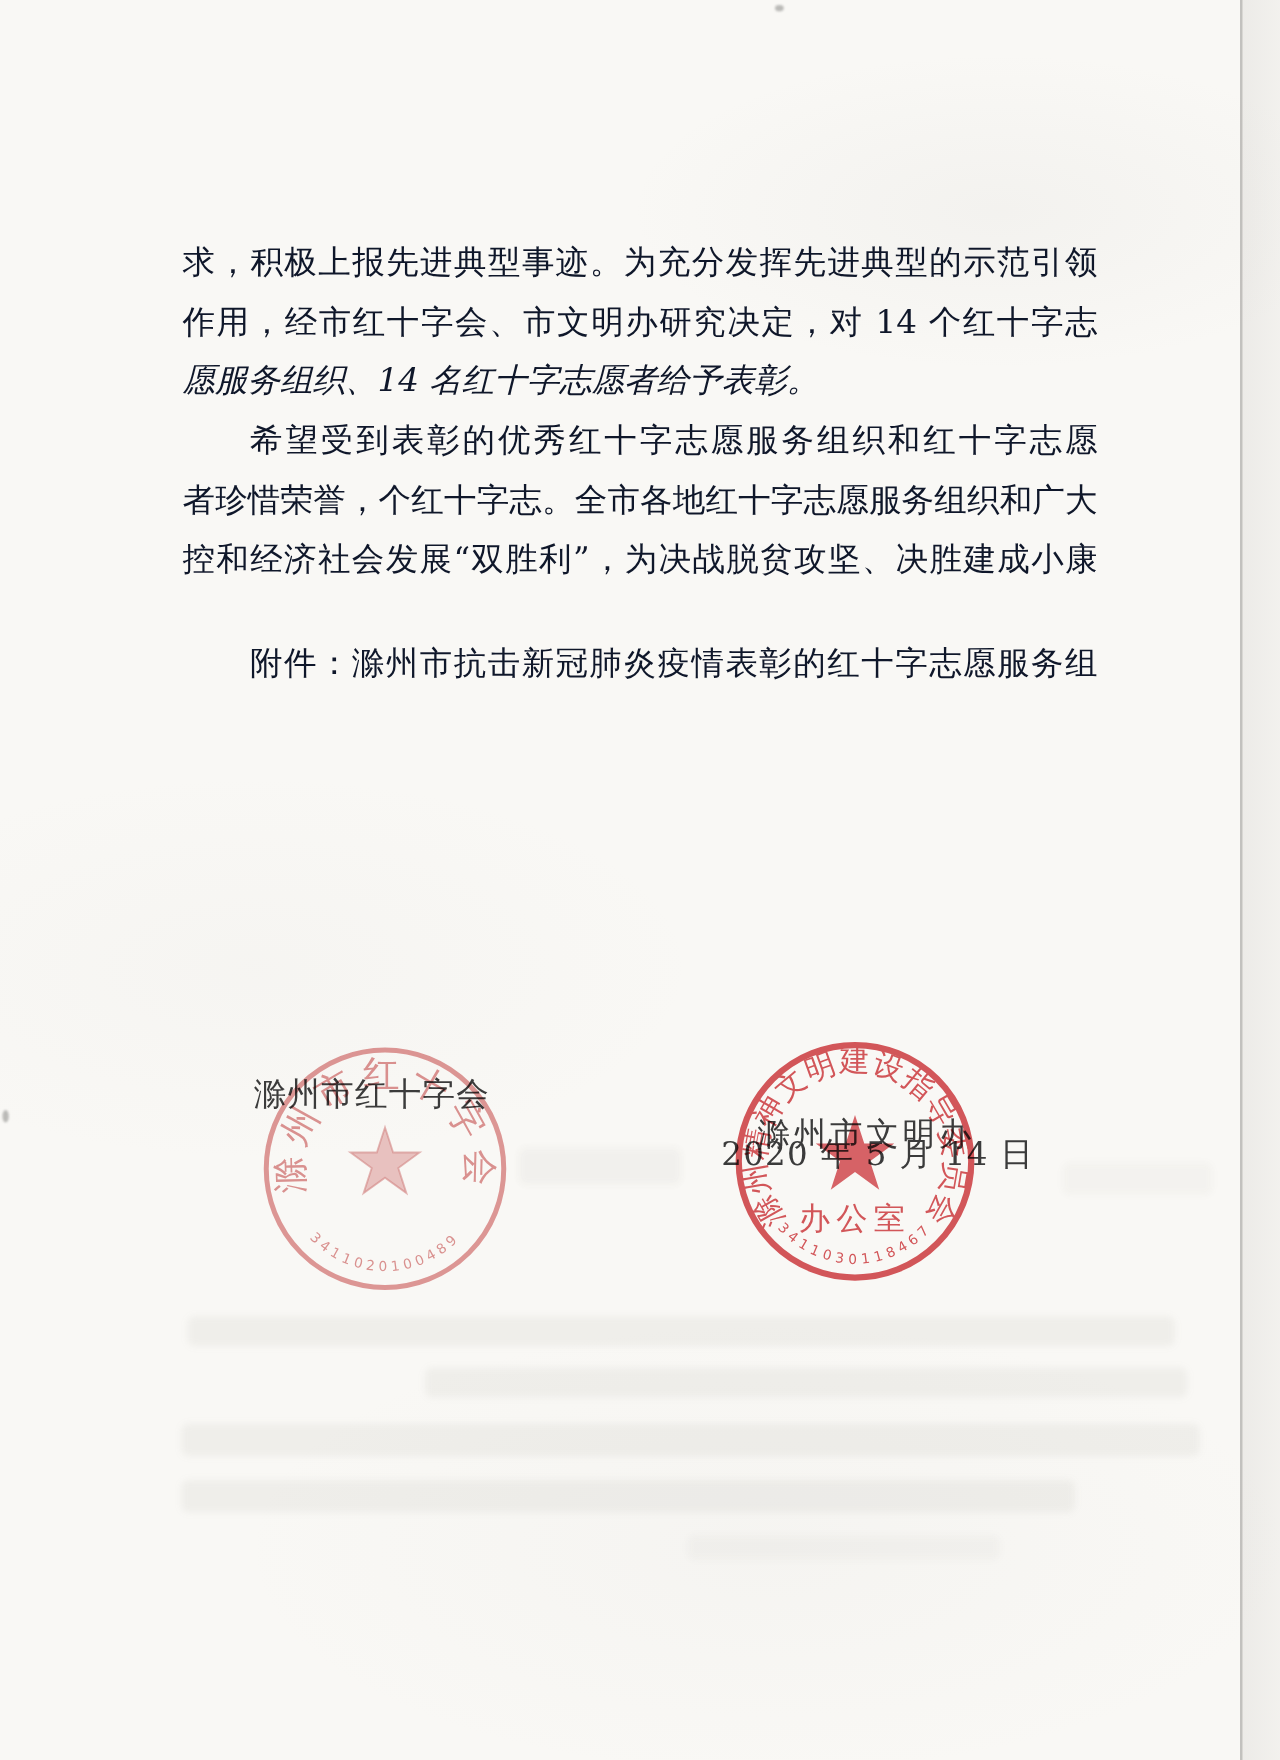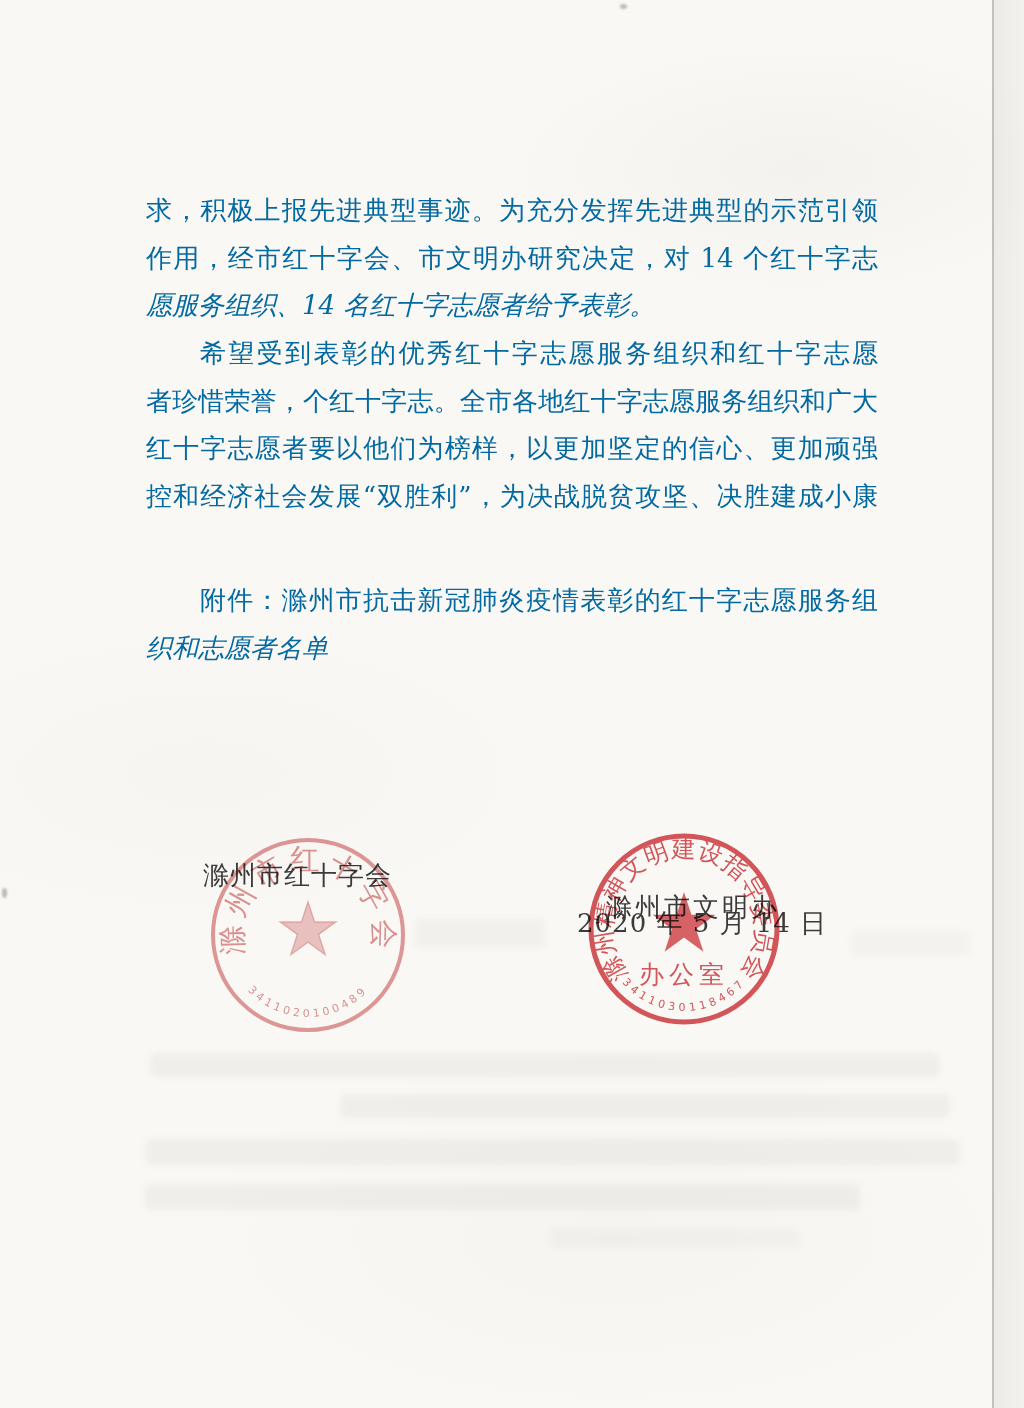--- a/index.html
+++ b/index.html
@@ -36,31 +36,31 @@
   
   .ghost {
     position: absolute;
     background: rgba(118,118,114,0.075);
     filter: blur(3px);
     border-radius: 6px;
   }
   
   .textblock {
     position: absolute; left: 146px; top: 187px; width: 732px;
-    color: #0369a1;
+    color: #0f172a;
     font-size: 26px;
   }
   .bodyline {
     height: 47.7px; line-height: 47.7px;
     text-align: justify; text-align-last: justify;
     overflow: hidden;
   }
   .bodyline.endline { text-align-last: left; font-style: italic; }
   .bodyline.firstline-indent { text-indent: 54px; }
-  .bodyline.gap-before { margin-top: 56px; }
+  .bodyline.gap-before { margin-top: 35px; }
   
   .sig {
     position: absolute; color: #3b3b3b; font-size: 26px; white-space: nowrap;
   }
   .sig-left-org  { left: 203px; top: 858px; letter-spacing: 1px; }
   .sig-right-org { left: 606px; top: 858px; letter-spacing: 3px; margin-top: 32px; }
   .sig-date      { left: 577px; top: 906px; letter-spacing: 1px; }
   
   .seal {
     position: absolute; width: 220px; height: 220px;
@@ -95,24 +95,22 @@
 <div class="scan-edge-line"></div>
 <div class="speck" style="left:620px; top:4px; width:7px; height:5px;"></div>
 <div class="speck" style="left:2px; top:888px; width:5px; height:10px;"></div>
 
 <div class="textblock">
   <div class="bodyline">求，积极上报先进典型事迹。为充分发挥先进典型的示范引领</div>
   <div class="bodyline">作用，经市红十字会、市文明办研究决定，对 14 个红十字志</div>
   <div class="bodyline endline">愿服务组织、14 名红十字志愿者给予表彰。</div>
   <div class="bodyline firstline-indent">希望受到表彰的优秀红十字志愿服务组织和红十字志愿</div>
   <div class="bodyline">者珍惜荣誉，个红十字志。全市各地红十字志愿服务组织和广大</div>
-  <div class="bodyline">红十字志愿者要以他们为榜样，以更加坚定的信心、更加顽强</div>
   <div class="bodyline">控和经济社会发展“双胜利”，为决战脱贫攻坚、决胜建成小康</div>
   <div class="bodyline firstline-indent gap-before">附件：滁州市抗击新冠肺炎疫情表彰的红十字志愿服务组</div>
-  <div class="bodyline endline">织和志愿者名单</div>
 </div>
 
 <div class="sig sig-left-org">滁州市红十字会</div>
 <div class="sig sig-right-org">滁州市文明办</div>
 <div class="sig sig-date">2020 年 5 月 14 日</div>
 
 <svg class="seal seal-left" viewBox="0 0 220 220">
   <circle class="ring" cx="110" cy="110" r="95"></circle>
   <polygon class="star" points="110,77 116.5,97 137.6,97 120.6,109.4 127.1,129.5 110,117.1 92.9,129.5 99.4,109.4 82.4,97 103.5,97"></polygon>
   <path id="arc-ring-left" d="M 49 135.3 A 66 66 0 1 1 171 135.3" fill="none"></path>

